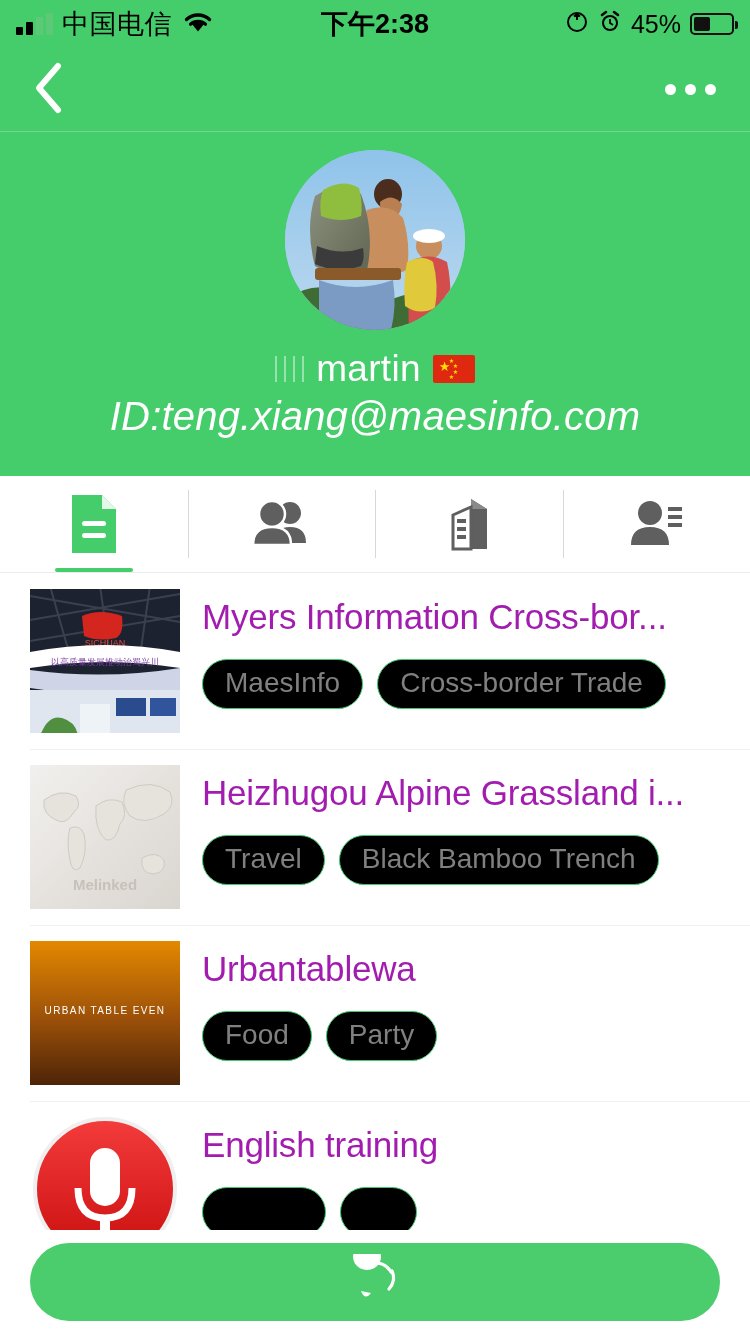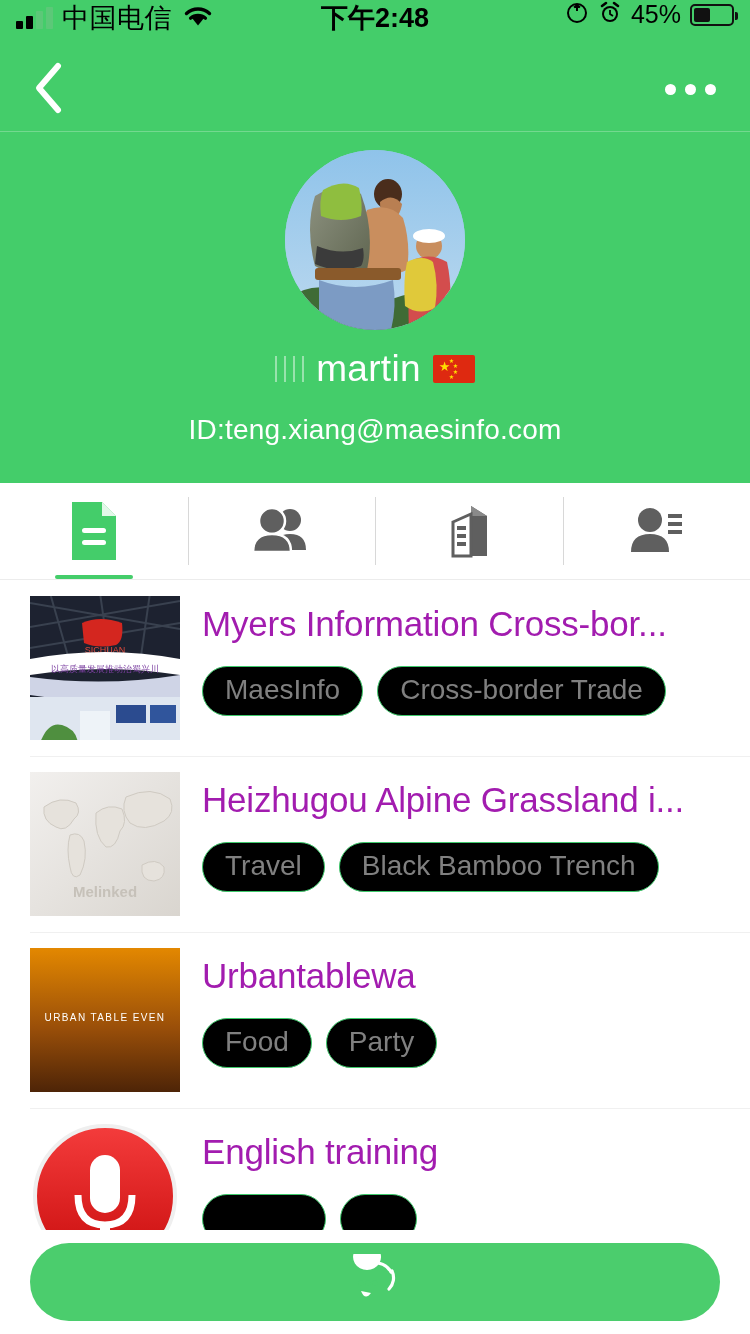--- a/index.html
+++ b/index.html
@@ -7,21 +7,21 @@
     width: 750px; height: 1334px;
     font-family: "Liberation Sans", sans-serif;
     background: #ffffff;
     overflow: hidden;
   }
   #app { position: relative; width: 750px; height: 1334px; overflow: hidden; background:#fff; }
 
   
   .statusbar {
     height: 48px; background: #44cd6a;
-    display: flex; align-items: flex-start; position: relative;
+    display: flex; align-items: center; position: relative;
     padding: 0 16px; color: #000;
   }
   .sb-left { display: flex; align-items: center; gap: 9px; }
   .signal { display: flex; align-items: flex-end; gap: 3px; height: 22px; }
   .signal i { width: 7px; background: #000; border-radius: 1px; display: block; }
   .signal i:nth-child(1){ height: 8px; }
   .signal i:nth-child(2){ height: 13px; }
   .signal i:nth-child(3){ height: 18px; background:#5cc878; }
   .signal i:nth-child(4){ height: 22px; background:#5cc878; }
   .carrier { font-size: 27px; letter-spacing: 0.5px; }
@@ -73,21 +73,21 @@
   .flag .star-big {
     position:absolute; left:6px; top:5px; color:#ffde00; font-size: 13px; line-height: 13px;
   }
   .flag .star-sm {
     position:absolute; color:#ffde00; font-size:6px; line-height:6px;
   }
   .flag .s1 { left: 16px; top: 3px; }
   .flag .s2 { left: 20px; top: 8px; }
   .flag .s3 { left: 20px; top: 14px; }
   .flag .s4 { left: 16px; top: 19px; }
-  .userid { margin-top: 24px; font-size: 28px; letter-spacing: .2px; }
+  .userid { margin-top: 4px; font-size: 40px; letter-spacing: .2px; font-style: italic; }
 
   
   .tabs { display: flex; height: 96px; background: #fff; }
   .tab {
     flex: 1; display: flex; align-items: center; justify-content: center;
     position: relative;
   }
   .tab + .tab:before {
     content:""; position:absolute; left:0; top:14px; bottom:14px; width:1px; background:#d8d8d8;
   }
@@ -149,21 +149,21 @@
       </span>
       <span class="carrier">中国电信</span>
       <span>
         <svg width="34" height="26" viewBox="0 0 34 26">
           <path d="M17 22.5 L11 15 a9 9 0 0 1 12 0 Z" fill="#000"></path>
           <path d="M5.5 10.5 a17 17 0 0 1 23 0" stroke="#000" stroke-width="3.4" fill="none" stroke-linecap="round"></path>
           <path d="M9.5 15.2 a11.5 11.5 0 0 1 15 0" stroke="#000" stroke-width="3.2" fill="none" stroke-linecap="round"></path>
         </svg>
       </span>
     </div>
-    <div class="sb-center">下午2:48</div>
+    <div class="sb-center">下午2:38</div>
     <div class="sb-right">
       <span>
         <svg width="24" height="24" viewBox="0 0 24 24">
           <circle cx="12" cy="12" r="9" fill="none" stroke="#000" stroke-width="2"></circle>
           <path d="M12 4 v6 M12 4 l-3 2.5 M12 4 l3 2.5" stroke="#000" stroke-width="2" fill="none"></path>
         </svg>
       </span>
       <span>
         <svg width="24" height="24" viewBox="0 0 24 24">
           <circle cx="12" cy="13" r="8" fill="#000"></circle>

